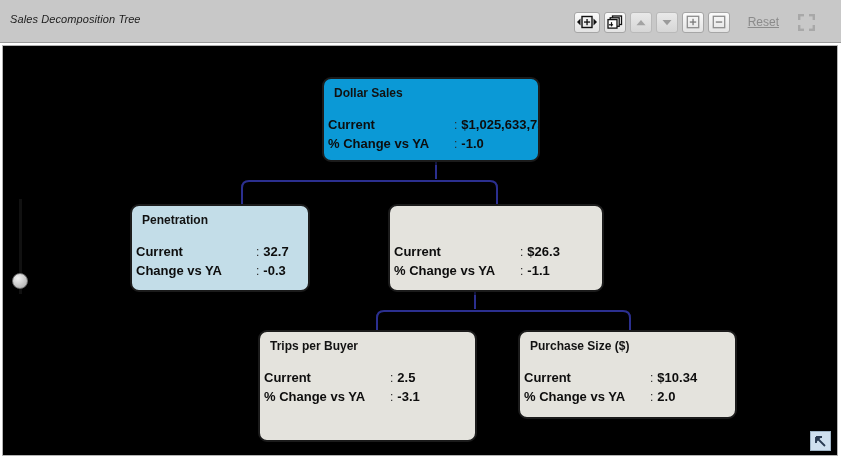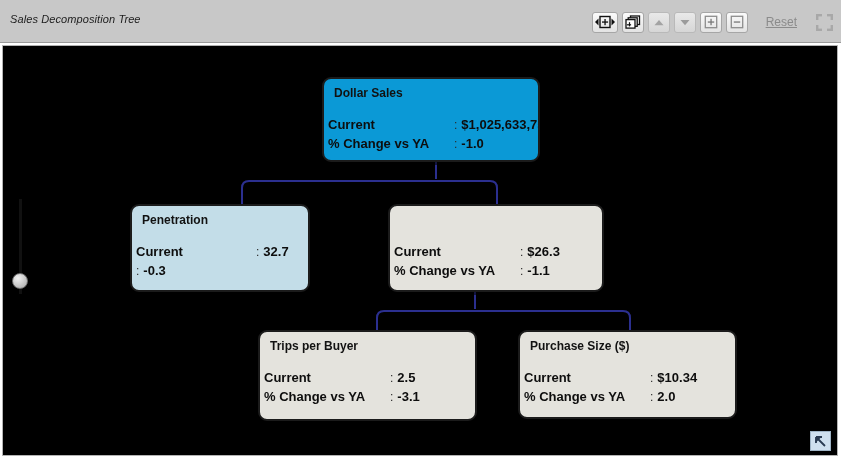--- a/index.html
+++ b/index.html
@@ -39,21 +39,21 @@
     font-size: 11px;
     color: #1c1c1c;
     letter-spacing: 0.1px;
     white-space: nowrap;
     font-style: italic;
   }
 
   
   .toolbar {
     position: absolute;
-    right: 8px;
+    right: 26px;
     top: 11px;
     height: 22px;
     display: flex;
     align-items: center;
     gap: 4px;
   }
   .tbtn {
     width: 22px;
     height: 21px;
     box-sizing: border-box;
@@ -321,20 +321,21 @@
 
       <div class="node lightblue narrow-lab" style="left:127px; top:158px; width:180px; height:88px;">
         <div class="node-title">Penetration</div>
         <div class="rows">
           <div class="row">
             <span class="rlabel lab-col">Current</span>
             <span class="rsep">:</span>
             <span class="rval">32.7</span>
           </div>
           <div class="row">
+            <span class="rlabel lab-col">Change vs YA</span>
             <span class="rsep">:</span>
             <span class="rval">-0.3</span>
           </div>
         </div>
       </div>
 
       <div class="node grey" style="left:385px; top:158px; width:216px; height:88px;">
         <div class="rows">
           <div class="row">
             <span class="rlabel lab-col">Current</span>
@@ -342,21 +343,21 @@
             <span class="rval">$26.3</span>
           </div>
           <div class="row">
             <span class="rlabel lab-col">% Change vs YA</span>
             <span class="rsep">:</span>
             <span class="rval">-1.1</span>
           </div>
         </div>
       </div>
 
-      <div class="node grey" style="left:255px; top:284px; width:219px; height:91px;">
+      <div class="node grey" style="left:255px; top:284px; width:219px; height:112px;">
         <div class="node-title">Trips per Buyer</div>
         <div class="rows">
           <div class="row">
             <span class="rlabel lab-col">Current</span>
             <span class="rsep">:</span>
             <span class="rval">2.5</span>
           </div>
           <div class="row">
             <span class="rlabel lab-col">% Change vs YA</span>
             <span class="rsep">:</span>

